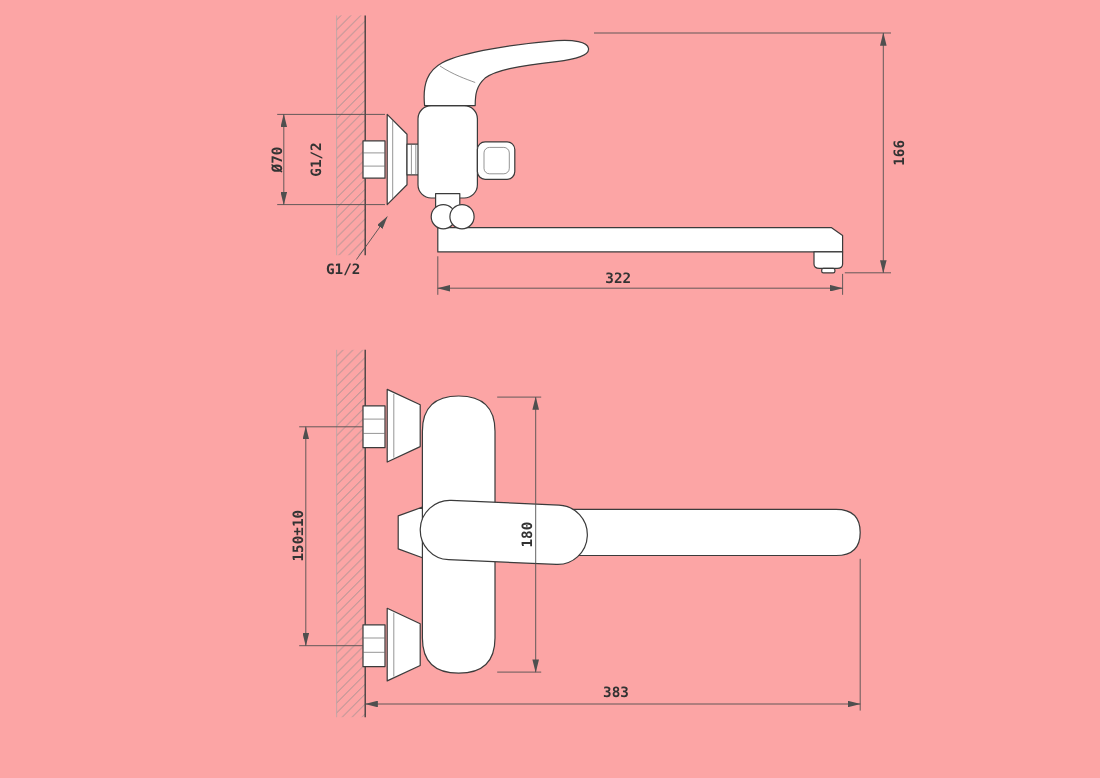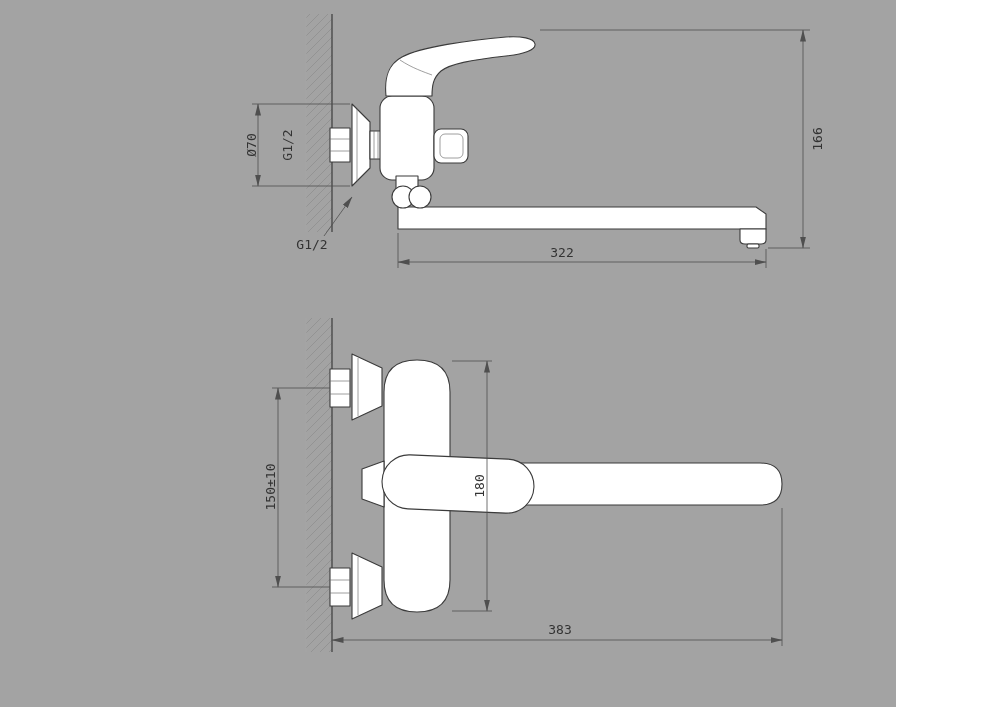--- a/index.html
+++ b/index.html
@@ -1,17 +1,17 @@
 <!DOCTYPE html>
 <html><head>
 <meta charset="utf-8">
 <style>
   html,body { margin:0; padding:0; background:#ffffff; }
-  .sheet { position:relative; width:896px; height:707px; background:#a3a3a3; overflow:hidden;
-           font-family:"DejaVu Sans Mono", monospace; }
+  .sheet { position:relative; width:1000px; height:707px; background:#fca5a5; overflow:hidden;
+           font-family:"DejaVu Sans Mono", monospace;font-weight:bold; }
   svg { display:block; }
   .obj   { fill:#ffffff; stroke:#3b3b3b; stroke-width:1.1; stroke-linejoin:round; }
   .inner { fill:none; stroke:#6a6a6a; stroke-width:.65; }
   .dim   { fill:none; stroke:#4f4f4f; stroke-width:.8; }
   .wallline { fill:none; stroke:#3b3b3b; stroke-width:1.2; }
   .faint { fill:none; stroke:#a8a8a8; stroke-width:.6; }
   .dim-text { font-family:"DejaVu Sans Mono", monospace; font-size:13px; fill:#333333; }
 </style>
 </head>
 <body>

